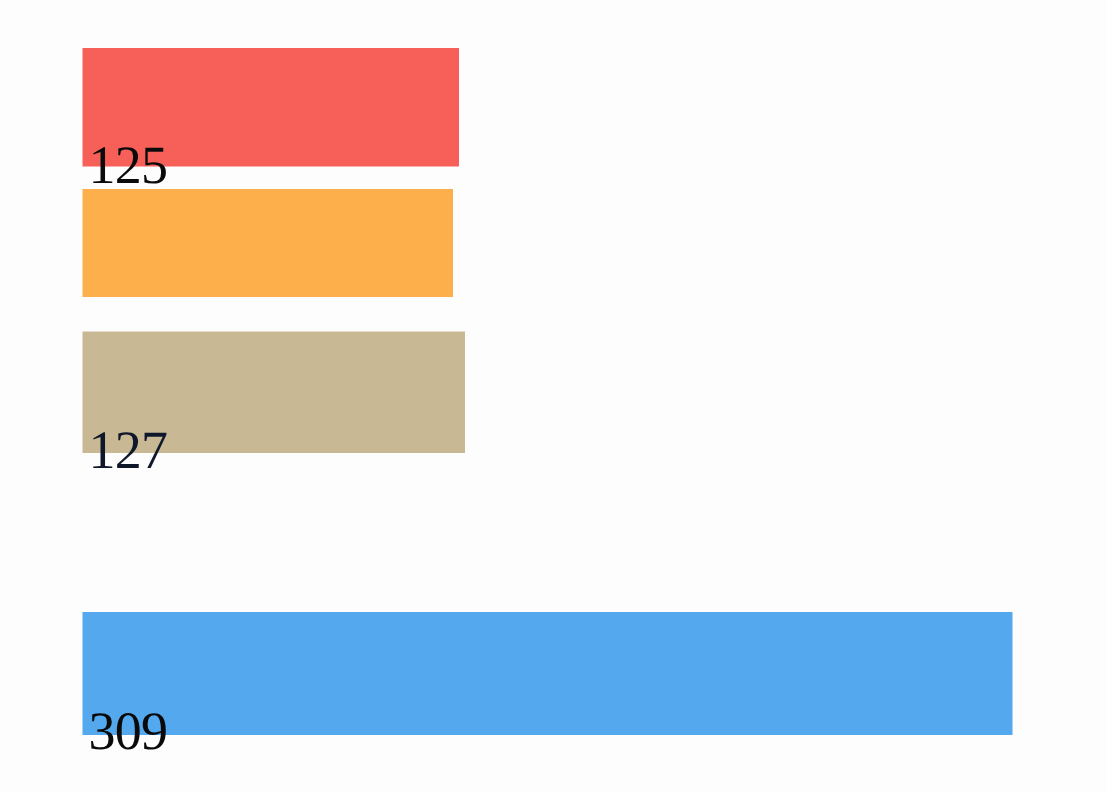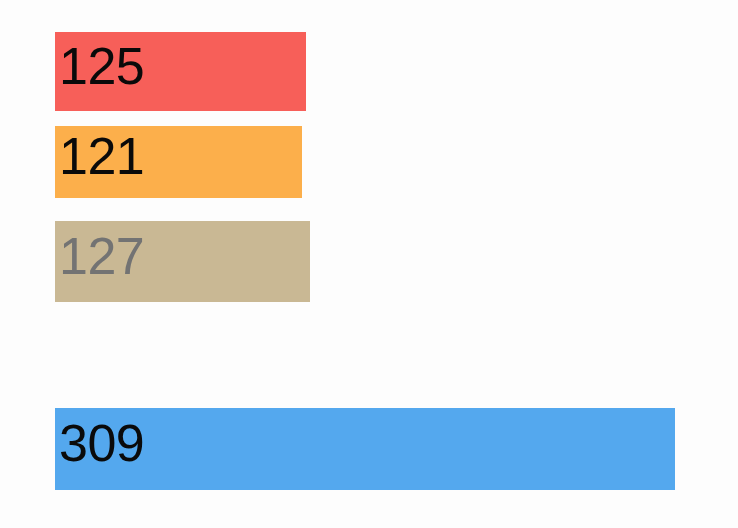--- a/index.html
+++ b/index.html
@@ -29,47 +29,47 @@
     position: absolute;
     left: 55px;
     top: 0;
     box-sizing: border-box;
     display: block;
   }
   .bar-label {
     position: absolute;
     left: 59px;
     color: #0a0a0a;
-    font-family: Liberation Sans, sans-serif;
-    font-size: 52px;
+    font-family: Liberation Serif, serif;
+    font-size: 36px;
     line-height: 44px;
     font-weight: 400;
     letter-spacing: -0.5px;
     white-space: nowrap;
     pointer-events: none;
+    margin-top: 44px;
   }
 </style>
 </head>
 <body>
 
 <div id="chart-root" style="background: rgb(253, 253, 253);">
 
   <div class="bar-row" id="row-0" style="top: 32px; height: 79px;">
     <div class="bar" style="left: 55px; width: 251px; height: 79px; background: rgb(247, 95, 89);"></div>
     <span class="bar-label" style="left: 59px; top: 12px; color: rgb(10, 10, 10);">125</span>
   </div>
 
   <div class="bar-row" id="row-1" style="top: 126px; height: 72px;">
     <div class="bar" style="left: 55px; width: 247px; height: 72px; background: rgb(252, 175, 75);"></div>
-    <span class="bar-label" style="left: 59px; top: 8px; color: rgb(10, 10, 10);">121</span>
   </div>
 
   <div class="bar-row" id="row-2" style="top: 221px; height: 81px;">
     <div class="bar" style="left: 55px; width: 255px; height: 81px; background: rgb(201, 184, 148);"></div>
-    <span class="bar-label" style="left: 59px; top: 13px; color: #737373;">127</span>
+    <span class="bar-label" style="left: 59px; top: 13px; color: #0f172a;">127</span>
   </div>
 
 
   <div class="bar-row" id="row-4" style="top: 408px; height: 82px;">
     <div class="bar" style="left: 55px; width: 620px; height: 82px; background: rgb(84, 168, 238);"></div>
     <span class="bar-label" style="left: 59px; top: 13px; color: rgb(10, 10, 10); text-align: center;">309</span>
   </div>
 
 </div>
 

